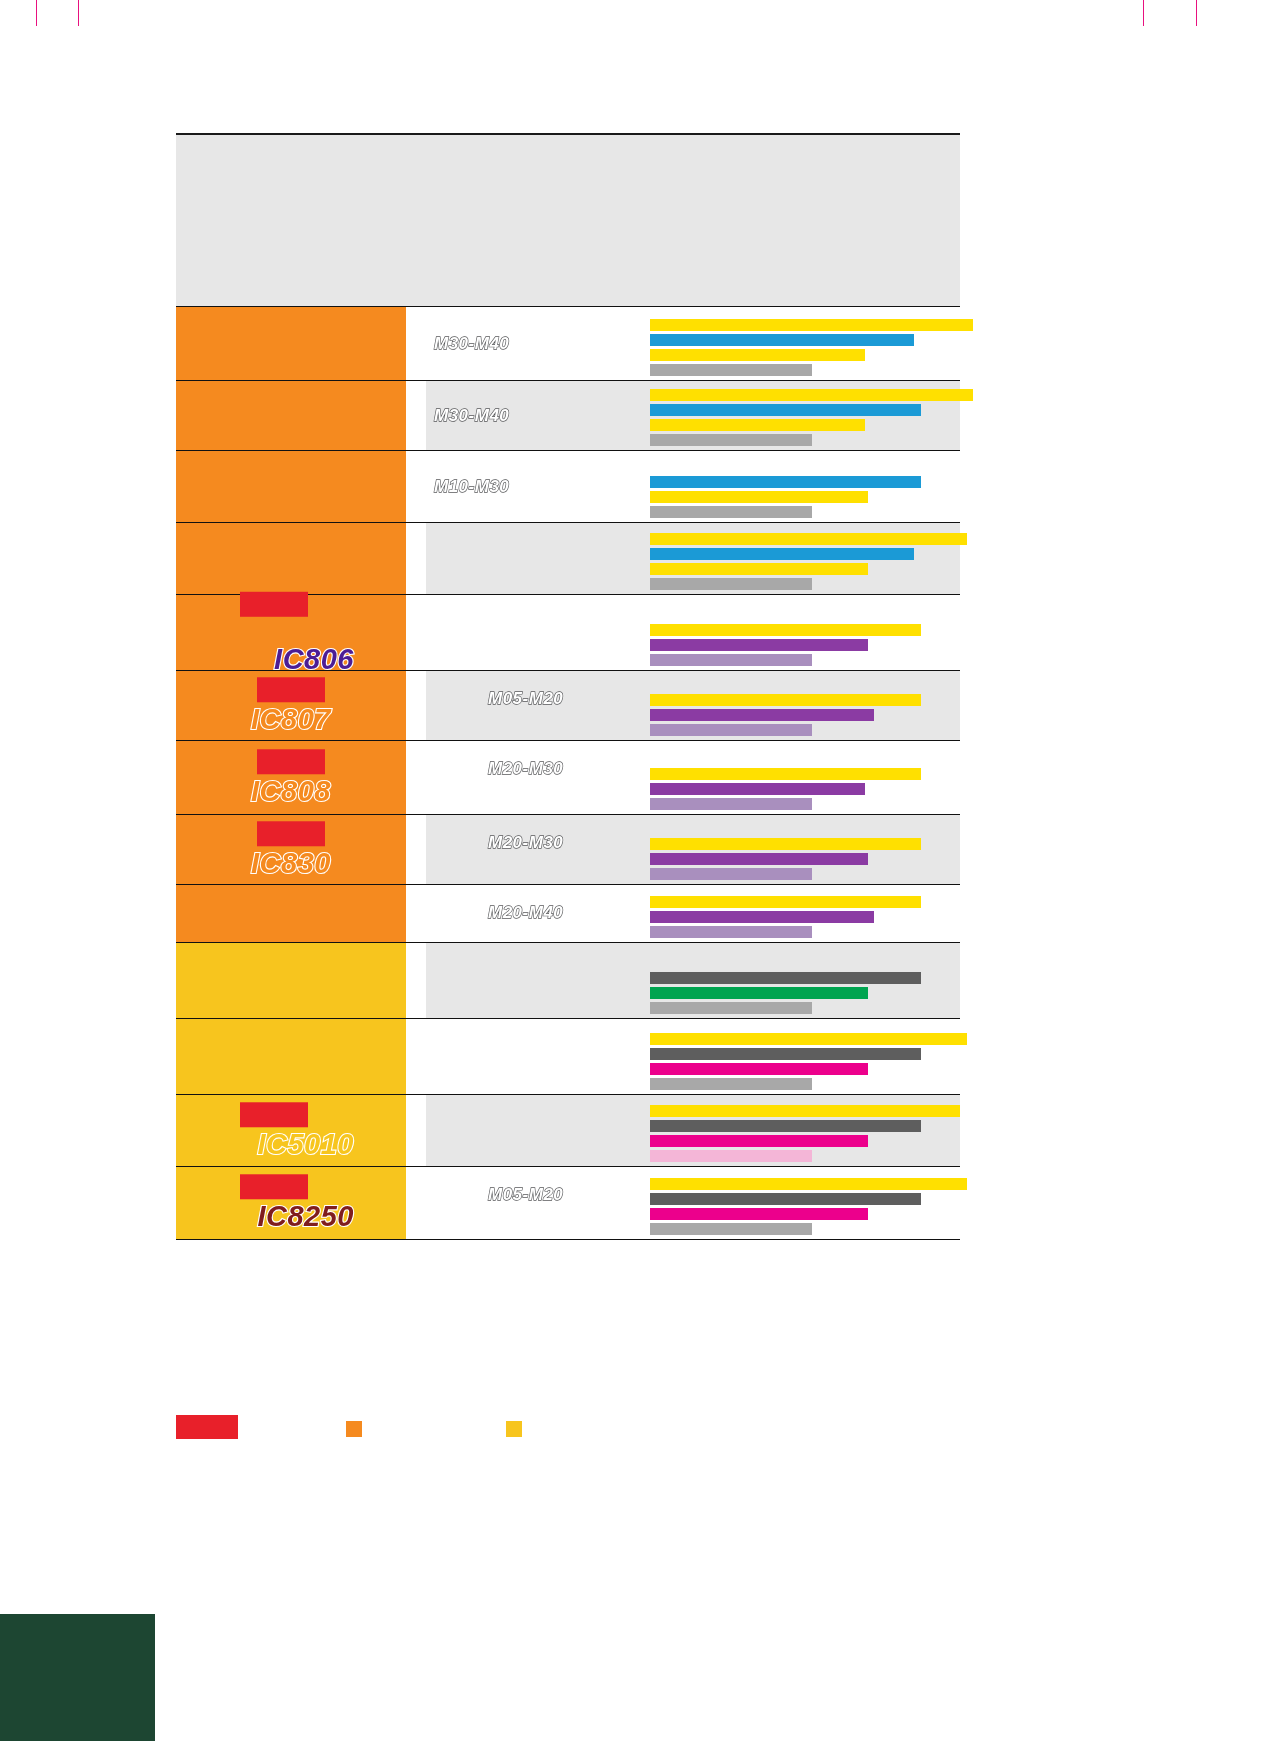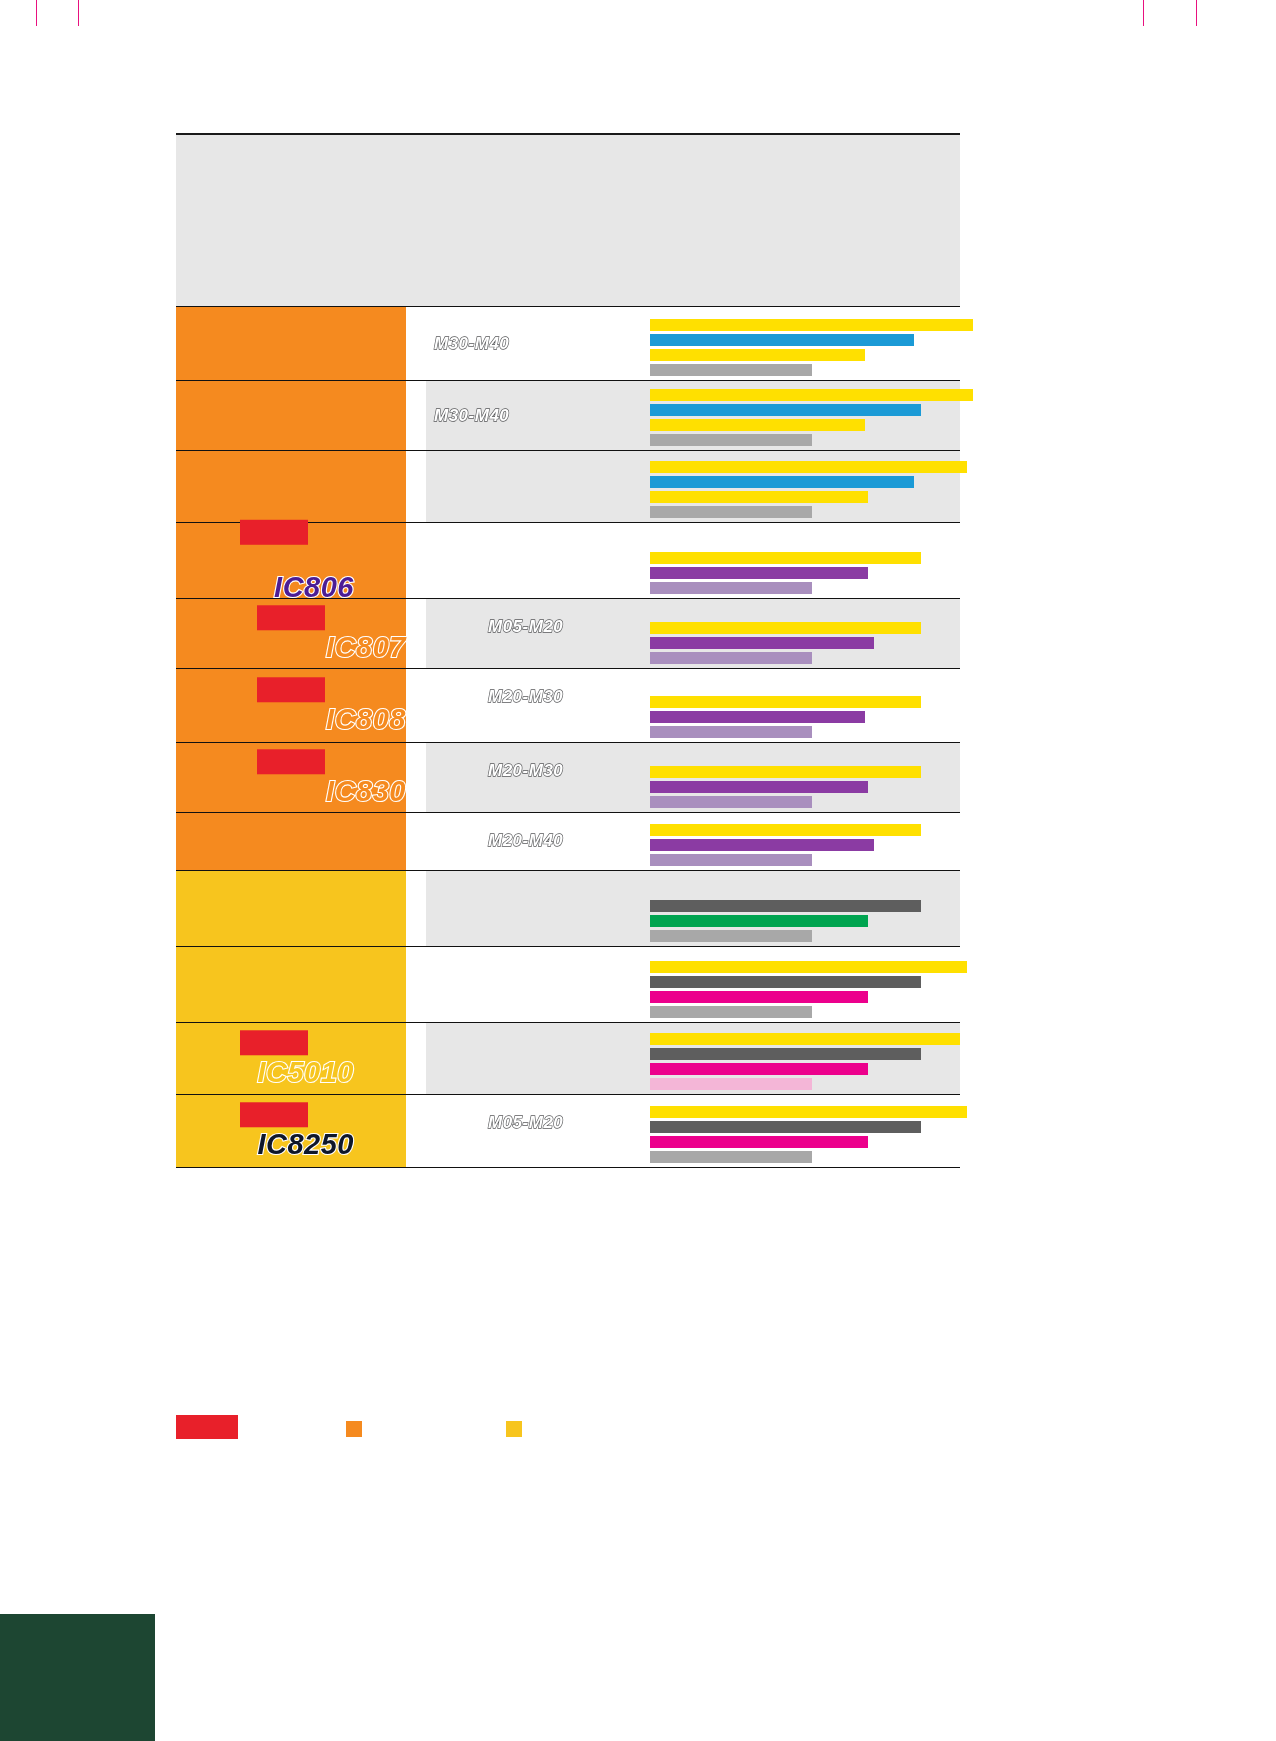--- a/index.html
+++ b/index.html
@@ -81,21 +81,21 @@
 
   
   .grade-wrap {
     position: absolute;
     left: 0; right: 0;
     top: 50%;
     transform: translateY(-50%);
     text-align: center;
   }
   .grade-wrap.align-right { text-align: right; padding-right: 52px; }
-  .grade-wrap.align-left  { text-align: right; padding-right: 0; }
+  .grade-wrap.align-left  { text-align: center; padding-right: 0; }
 
   .new-badge {
     display: block;
     width: 68px;
     height: 25px;
     background: #E8202A;
     margin: 0 auto 2px auto;
   }
   .grade-wrap.align-right .new-badge { margin-right: 46px; }
 
@@ -201,20 +201,33 @@
         </div>
         <div class="col-bars">
           <div class="bars" style="width: 330px;">
             <div class="bar" style="background: rgb(255, 224, 0); width: 323.4px;"></div>
             <div class="bar" style="background: rgb(27, 154, 214); width: 270.6px;"></div>
             <div class="bar" style="background: rgb(255, 224, 0); width: 214.5px;"></div>
             <div class="bar" style="background: rgb(168, 168, 168); width: 161.7px;"></div>
           </div>
         </div>
       </div>
+      <div class="row plain" style="height: 72px;">
+        <div class="col-grade orange"></div>
+        <div class="col-mid">
+          <div class="app-label pos-left">M10-M30</div>
+        </div>
+        <div class="col-bars">
+          <div class="bars" style="width: 330px;">
+            <div class="bar" style="background: rgb(27, 154, 214); width: 270.6px;"></div>
+            <div class="bar" style="background: rgb(255, 224, 0); width: 217.8px;"></div>
+            <div class="bar" style="background: rgb(168, 168, 168); width: 161.7px;"></div>
+          </div>
+        </div>
+      </div>
       <div class="row shaded" style="height: 72px;">
         <div class="col-grade orange"></div>
         <div class="col-mid"></div>
         <div class="col-bars">
           <div class="bars" style="width: 330px;">
             <div class="bar" style="background: rgb(255, 224, 0); width: 316.8px;"></div>
             <div class="bar" style="background: rgb(27, 154, 214); width: 264px;"></div>
             <div class="bar" style="background: rgb(255, 224, 0); width: 217.8px;"></div>
             <div class="bar" style="background: rgb(168, 168, 168); width: 161.7px;"></div>
           </div>
@@ -340,21 +353,21 @@
             <div class="bar" style="background: rgb(94, 94, 94); width: 270.6px;"></div>
             <div class="bar" style="background: rgb(236, 0, 140); width: 217.8px;"></div>
             <div class="bar" style="background: rgb(244, 182, 215); width: 161.7px;"></div>
           </div>
         </div>
       </div>
       <div class="row plain" style="height: 74px;">
         <div class="col-grade yellow">
           <div class="grade-wrap align-right">
             <span class="new-badge" style="background: rgb(232, 32, 42);"></span>
-            <span class="grade-name" style="color: #0f172a;">IC8250</span>
+            <span class="grade-name" style="color: #7f1d1d;">IC8250</span>
           </div>
         </div>
         <div class="col-mid">
           <div class="app-label pos-center">M05-M20</div>
         </div>
         <div class="col-bars">
           <div class="bars" style="width: 330px;">
             <div class="bar" style="background: rgb(255, 224, 0); width: 316.8px;"></div>
             <div class="bar" style="background: rgb(94, 94, 94); width: 270.6px;"></div>
             <div class="bar" style="background: rgb(236, 0, 140); width: 217.8px;"></div>

